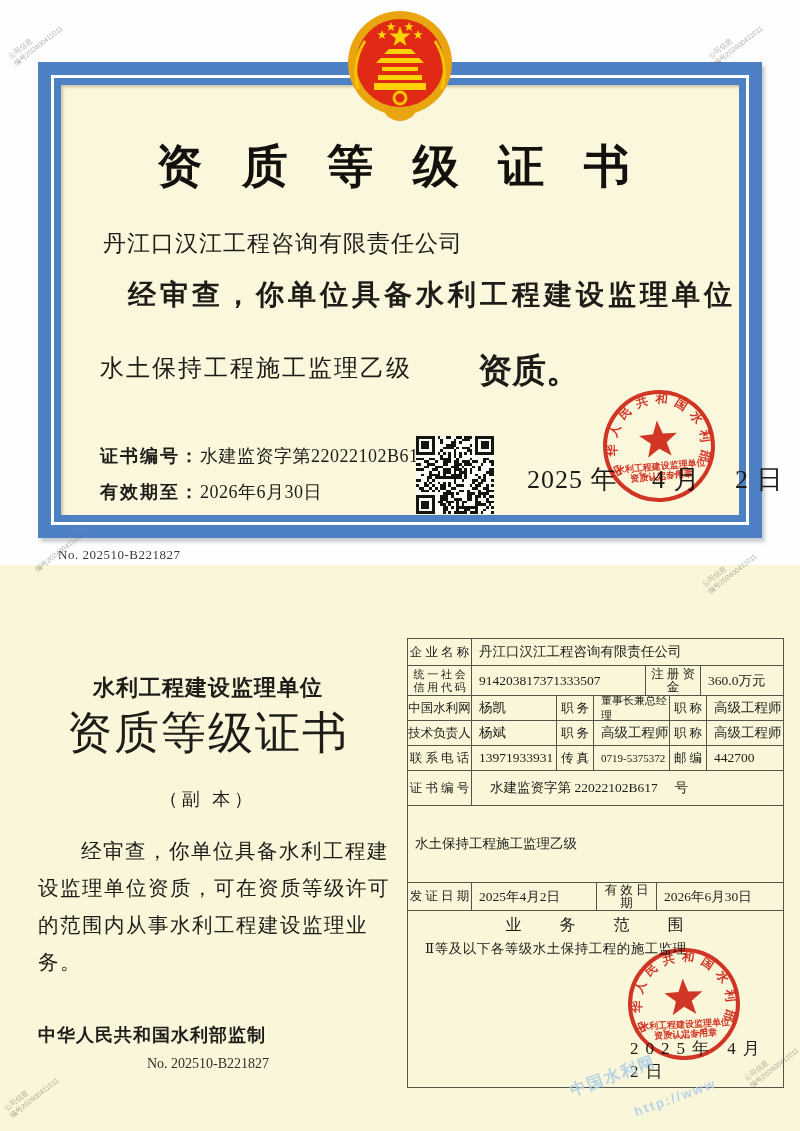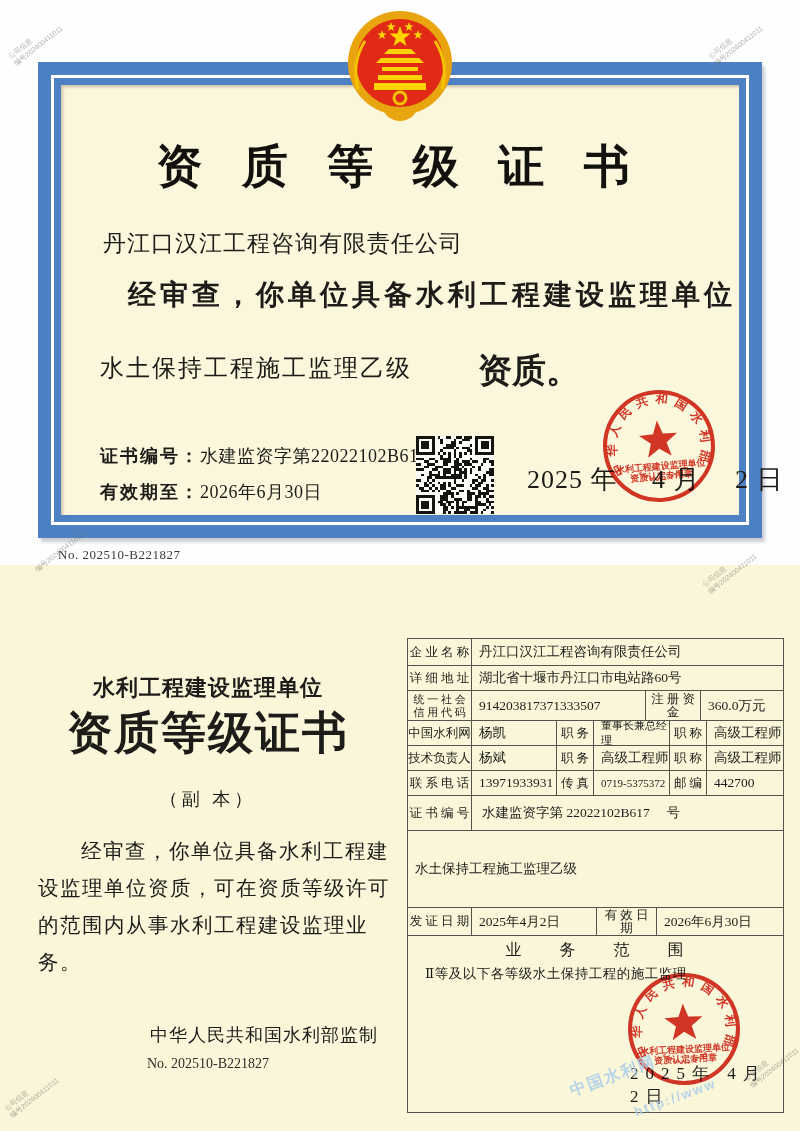--- a/index.html
+++ b/index.html
@@ -38,43 +38,43 @@
   .qr{position:absolute;left:416px;top:436px;width:78px;height:78px}
   .front-date{position:absolute;left:527px;top:462px;font-size:26px;letter-spacing:1px;z-index:2}
   .seal{position:absolute;width:116px;height:116px;z-index:5;mix-blend-mode:multiply;opacity:.93}
   .seal-front{left:601px;top:388px;transform:rotate(-5deg)}
   .serial-front{position:absolute;left:58px;top:547px;font-size:13px;color:#3c3a36;letter-spacing:.5px}
 
   
   .back{position:absolute;left:0;top:565px;width:800px;height:566px;background:#FAF6DA}
   .back-left{position:absolute;left:38px;top:0;width:354px}
   .bl-unit{position:absolute;left:0;top:108px;width:340px;text-align:center;font-size:22px;font-weight:900;letter-spacing:1px}
-  .bl-title{position:absolute;left:0;top:138px;width:340px;text-align:center;font-size:45px;font-weight:700;letter-spacing:2px}
+  .bl-title{position:absolute;left:0;top:138px;width:340px;text-align:center;font-size:45px;font-weight:400;letter-spacing:2px}
   .bl-copy{position:absolute;left:0;top:222px;width:340px;text-align:center;font-size:18px;letter-spacing:4px}
   .bl-para{position:absolute;left:0;top:268px;width:354px;font-size:20.5px;line-height:37px;letter-spacing:1.5px;text-indent:2.1em}
-  .bl-issuer{position:absolute;left:0;top:458px;width:340px;text-align:right;font-size:18px;font-weight:400;letter-spacing:1px}
+  .bl-issuer{position:absolute;left:0;top:458px;width:340px;text-align:left;font-size:18px;font-weight:700;letter-spacing:1px}
   .bl-serial{position:absolute;left:0;top:491px;width:340px;text-align:center;font-size:14px;color:#2e2c28}
 
   
   .tbl{
     position:absolute;left:407px;top:41px;width:377px;
     border:1px solid #55544a;background:#FAF6DA;margin-top:32px;
   }
   .trow{display:flex;border-bottom:1px solid #55544a;align-items:stretch}
   .trow:last-child{border-bottom:none}
   .tc{display:flex;align-items:center;border-left:1px solid #55544a;overflow:hidden}
   .tc:first-child{border-left:none}
   .tl{justify-content:center;font-size:12.5px;text-align:center;flex-direction:column;line-height:13px}
   .tv{font-size:13.5px;padding-left:7px}
   .w-l{width:63px}.w-l2{width:55px}.w-v2{width:83px}
   .w-sv1{width:85px}.w-sl{width:37px}.w-sv2{width:76px}
   .w-flex{flex:1}
   .h27{height:27px}.h25{height:25px}.h30{height:30px}.h35{height:35px}.h77{height:77px}.h28{height:28px}
   .small-txt{font-size:11px}
-  .pad10{padding-left:10px}
+  .pad10{padding-left:18px}
   .scope{position:relative;height:172px}
   .scope-title{text-align:center;font-size:16px;margin-top:4px;letter-spacing:2px}
   .scope-text{font-size:13.5px;padding-left:17px;margin-top:4px;letter-spacing:.5px}
   .seal-back{left:218px;top:31px;position:absolute}
   .back-date{position:absolute;left:222px;top:122px;font-size:17px;letter-spacing:7px;z-index:2}
 
   
   .wm{
     position:absolute;z-index:20;pointer-events:none;
     font-size:7px;line-height:8.5px;color:rgba(108,108,102,.55);
@@ -578,24 +578,20 @@
     <p class="bl-para">经审查，你单位具备水利工程建设监理单位资质，可在资质等级许可的范围内从事水利工程建设监理业务。</p>
     <div class="bl-issuer">中华人民共和国水利部监制</div>
     <div class="bl-serial">No. 202510-B221827</div>
   </div>
 
   <div class="tbl">
     <div class="trow h27">
       <div class="tc tl w-l">企 业 名 称</div>
       <div class="tc tv w-flex">丹江口汉江工程咨询有限责任公司</div>
     </div>
-    <div class="trow h25">
-      <div class="tc tl w-l">详 细 地 址</div>
-      <div class="tc tv w-flex">湖北省十堰市丹江口市电站路60号</div>
-    </div>
     <div class="trow h30">
       <div class="tc tl w-l small-txt">
         <span style="display: block;">统 一 社 会</span>
           <span style="display: block;">信 用 代 码</span>
       </div>
       <div class="tc tv w-flex">914203817371333507</div>
       <div class="tc tl w-l2">注 册 资 金</div>
       <div class="tc tv w-v2">360.0万元</div>
     </div>
     <div class="trow h25">

